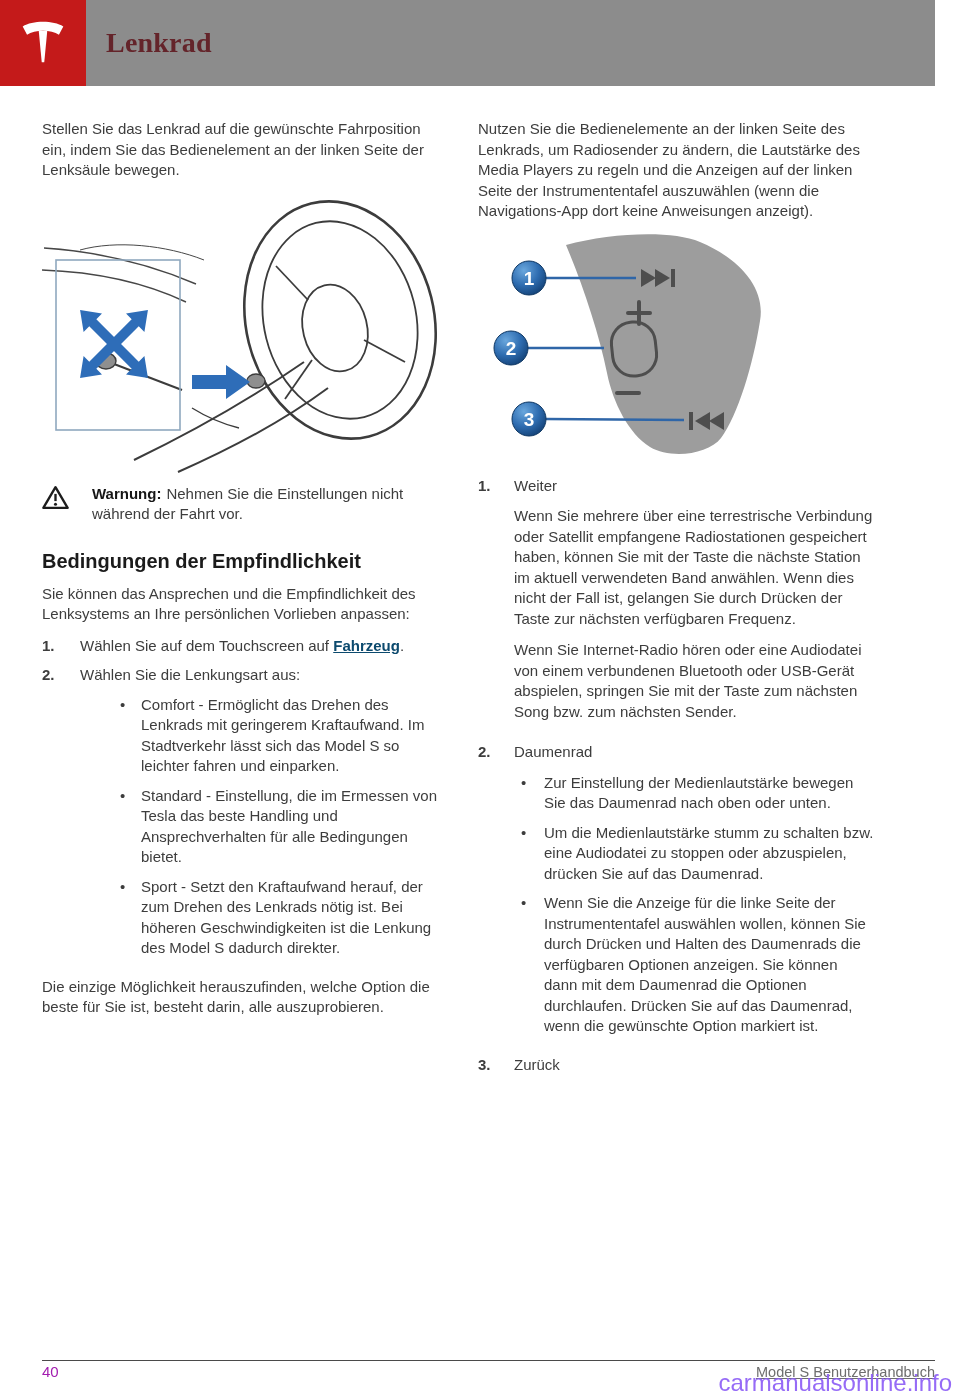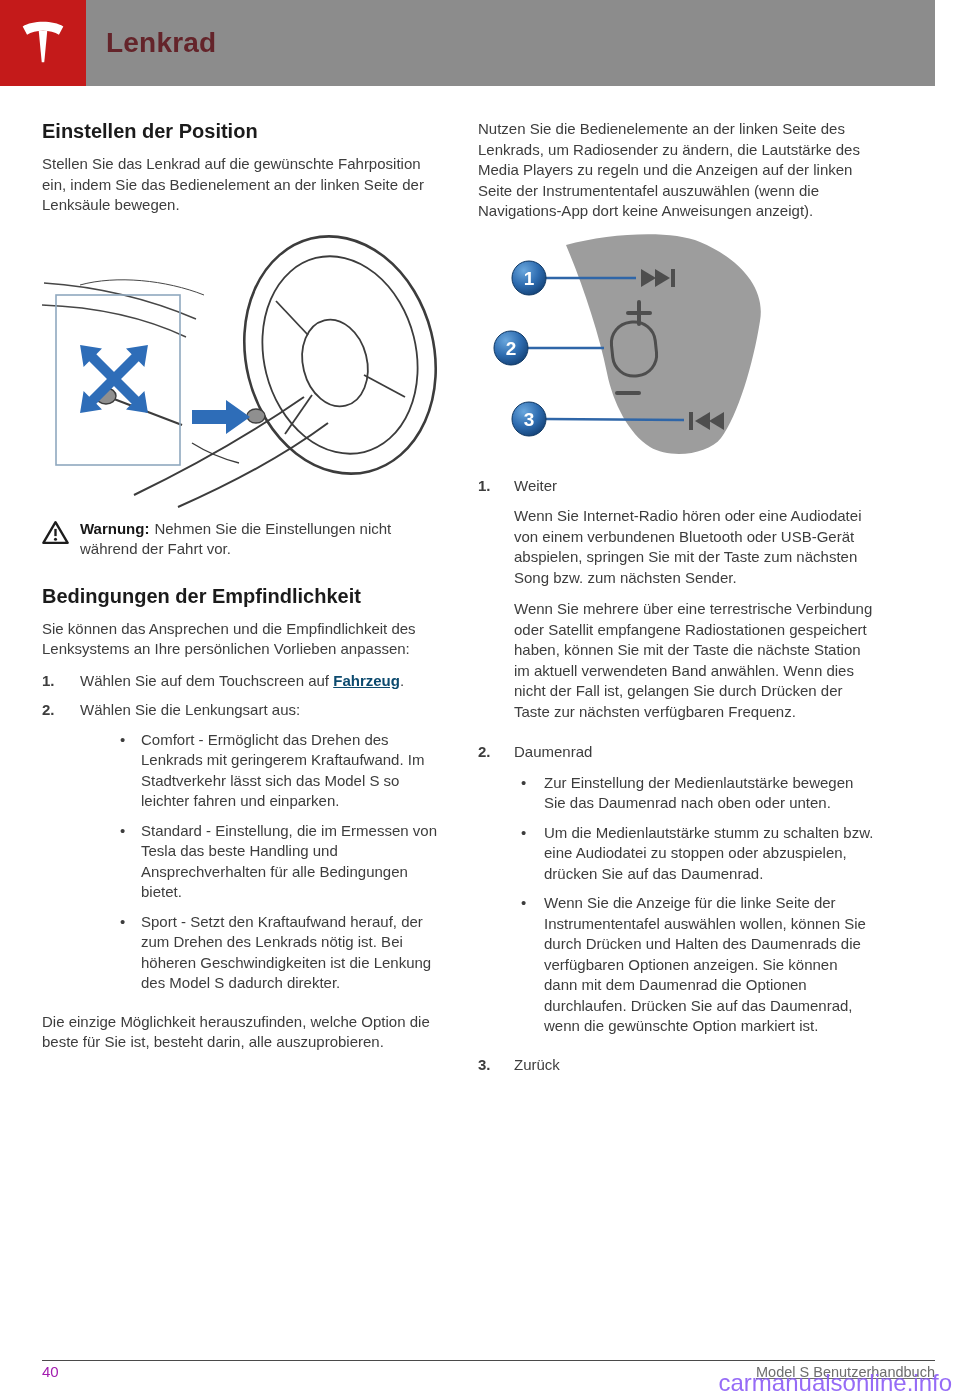--- a/index.html
+++ b/index.html
@@ -10,35 +10,35 @@
   }
   
   .logo-box {
     position:absolute; left:0; top:0; width:86px; height:86px;
     background:#c41a1a; display:flex; align-items:center; justify-content:center;
   }
   .header-bar {
     position:absolute; left:86px; top:0; width:849px; height:86px;
     background:#8c8c8c; display:flex; align-items:center;
   }
-  .chapter-title { font-size:28px; font-weight:700; color:#64242a; padding-left:20px; letter-spacing:.2px; }
+  .chapter-title { font-size:28px; font-weight:700; color:#64242a; padding-left:20px; letter-spacing:.2px;font-family:Liberation Serif, serif; }
 
   
   .col { position:absolute; top:119px; }
   .col-left  { left:42px;  width:396px; }
   .col-right { left:478px; width:396px; }
 
   h2 { font-size:20px; line-height:24px; font-weight:700; color:#1b1b1b; margin-bottom:11px; }
   .h2-gap { margin-top:24px; }
   p, .txt { font-size:15px; line-height:20.5px; margin-bottom:11px; }
 
   .figure-steering { width:396px; height:282px; margin:4px 0 10px; }
   .figure-control  { width:290px; height:225px; margin:6px 0 18px 8px; }
 
-  .warning { display:flex; gap:10px; align-items:flex-start; margin:4px 0 22px; }
+  .warning { display:flex; gap:22px; align-items:flex-start; margin:4px 0 22px; }
   .warning-icon { flex:0 0 28px; padding-top:1px; }
   .warning p { margin:0; }
   .warning strong { color:#161616; margin-right:5px; }
 
   .step, .item { display:flex; font-size:15px; line-height:20.5px; margin-bottom:9px; }
   .step-num { flex:0 0 38px; font-weight:700; }
   .item-num { flex:0 0 36px; font-weight:700; }
   .step-body, .item-body { flex:1; min-width:0; }
   .item-title { margin-bottom:10px; }
   b.inline-bold { font-weight:700; color:#0c4a6e;text-decoration:underline; }
@@ -67,21 +67,20 @@
       <path d="M9,13 C19,6.5 41,6.5 51,13 L46.5,21.5 C38.5,16 21.5,16 13.5,21.5 Z" fill="#ffffff"></path>
       <path d="M25.6,17.5 L34.4,17.5 L31.3,50 L28.7,50 Z" fill="#ffffff"></path>
     </svg>
   </div>
   <div class="header-bar">
     <div class="chapter-title">Lenkrad</div>
   </div>
 
   <div class="col col-left">
 
-    <h2>Einstellen der Position</h2>
     <p>Stellen Sie das Lenkrad auf die gewünschte Fahrposition ein, indem Sie das Bedienelement an der linken Seite der Lenksäule bewegen.</p>
 
     <div class="figure-steering">
       <svg width="396" height="282" viewBox="0 0 396 282">
         <g stroke="#474747" fill="none" stroke-width="1.4">
           <path d="M2,56 C62,60 112,74 154,92"></path>
           <path d="M0,78 C56,80 106,92 144,110"></path>
           <path d="M38,58 C74,48 124,53 162,68" stroke-width="1"></path>
         </g>
         <g stroke="#3c3c3c" fill="none">
@@ -197,22 +196,22 @@
           <circle cx="43" cy="186" r="17" fill="url(#calloutGrad)" stroke="#0e3763"></circle>
           <text x="43" y="193" font-size="19" font-weight="bold" fill="#ffffff" text-anchor="middle">3</text>
         </g>
       </svg>
     </div>
 
     <div class="item">
       <span class="item-num">1.</span>
       <div class="item-body">
         <div class="item-title">Weiter</div>
+        <p>Wenn Sie mehrere über eine terrestrische Verbindung oder Satellit empfangene Radiostationen gespeichert haben, können Sie mit der Taste die nächste Station im aktuell verwendeten Band anwählen. Wenn dies nicht der Fall ist, gelangen Sie durch Drücken der Taste zur nächsten verfügbaren Frequenz.</p>
         <p>Wenn Sie Internet-Radio hören oder eine Audiodatei von einem verbundenen Bluetooth oder USB-Gerät abspielen, springen Sie mit der Taste zum nächsten Song bzw. zum nächsten Sender.</p>
-        <p>Wenn Sie mehrere über eine terrestrische Verbindung oder Satellit empfangene Radiostationen gespeichert haben, können Sie mit der Taste die nächste Station im aktuell verwendeten Band anwählen. Wenn dies nicht der Fall ist, gelangen Sie durch Drücken der Taste zur nächsten verfügbaren Frequenz.</p>
       </div>
     </div>
 
     <div class="item">
       <span class="item-num">2.</span>
       <div class="item-body">
         <div class="item-title">Daumenrad</div>
         <div class="bullet">Zur Einstellung der Medienlautstärke bewegen Sie das Daumenrad nach oben oder unten.</div>
         <div class="bullet">Um die Medienlautstärke stumm zu schalten bzw. eine Audiodatei zu stoppen oder abzuspielen, drücken Sie auf das Daumenrad.</div>
         <div class="bullet">Wenn Sie die Anzeige für die linke Seite der Instrumententafel auswählen wollen, können Sie durch Drücken und Halten des Daumenrads die verfügbaren Optionen anzeigen. Sie können dann mit dem Daumenrad die Optionen durchlaufen. Drücken Sie auf das Daumenrad, wenn die gewünschte Option markiert ist.</div>

